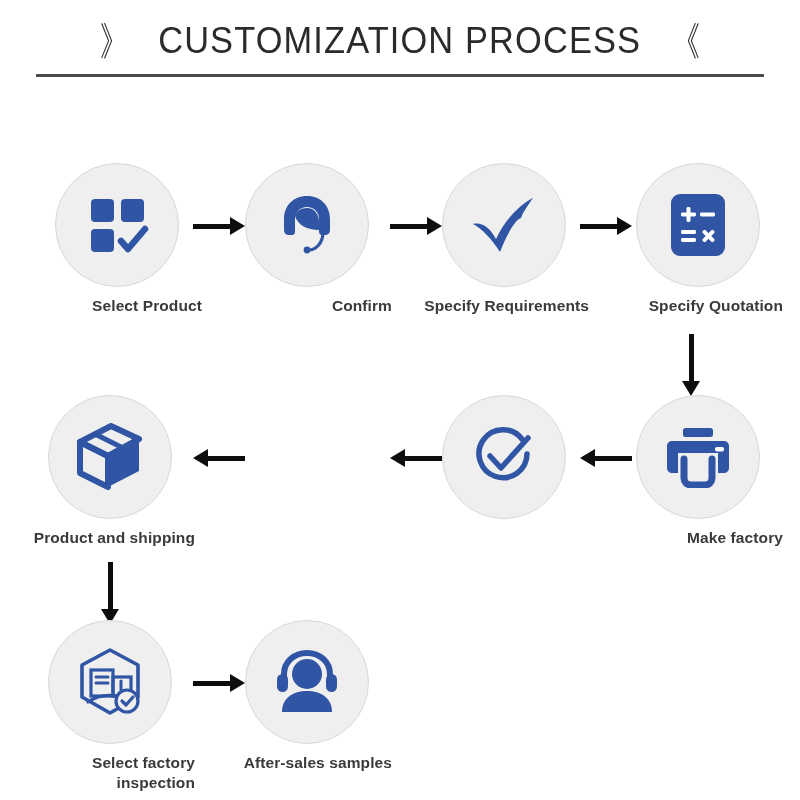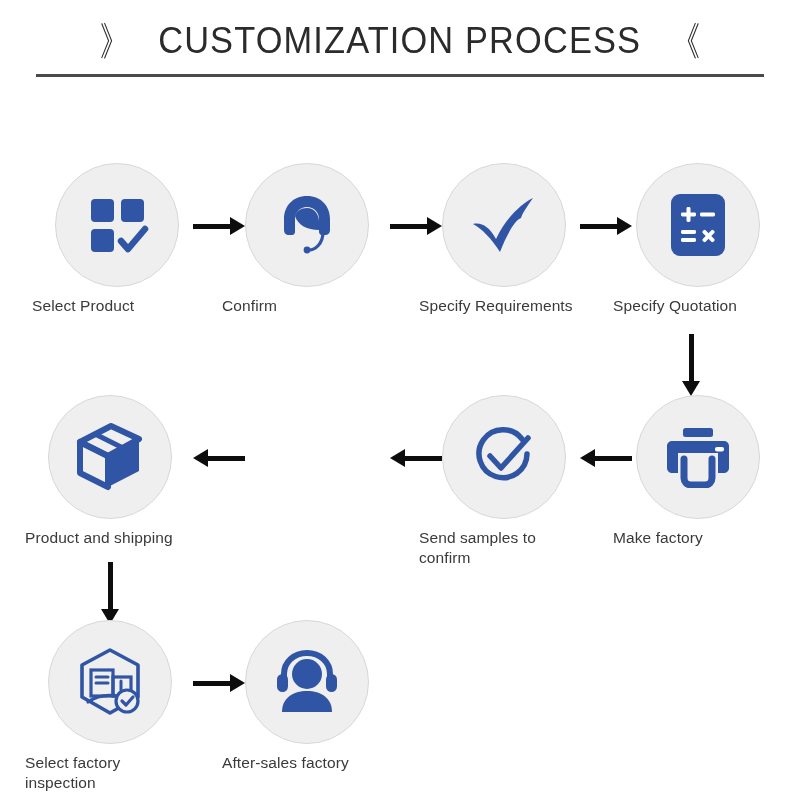--- a/index.html
+++ b/index.html
@@ -61,21 +61,22 @@
     left: 36px;
     width: 728px;
     height: 3px;
     background: #4a4a4a;
   }
 
   
   .step {
     position: absolute;
     width: 170px;
-    text-align: left;
+    text-align: right;
+    font-weight: bold;
   }
   .circle {
     width: 124px;
     height: 124px;
     margin: 0 auto;
     border-radius: 50%;
     background: #efefef;
     border: 1px solid #d8d8d8;
     display: flex;
     align-items: center;
@@ -257,21 +258,20 @@
 
   <div class="step" style="left:419px; top:395px;">
     <div class="circle">
       <span>
         <svg width="68" height="68" viewBox="0 0 68 68">
           <path d="M52 16 A24 24 0 1 0 57 31" fill="none" stroke="#3055A5" stroke-width="5.5" stroke-linecap="round"></path>
           <path d="M20 33 L31 45 L58 15" fill="none" stroke="#3055A5" stroke-width="5.5" stroke-linecap="round" stroke-linejoin="round"></path>
         </svg>
       </span>
     </div>
-    <div class="step-label">Send samples to confirm</div>
   </div>
 
   <div class="step" style="left:613px; top:395px;">
     <div class="circle">
       <span>
         <svg width="68" height="62" viewBox="0 0 68 62">
           <rect x="19" y="2" width="30" height="9" rx="2.5" fill="#3055A5"></rect>
           <path d="M8 15 L60 15 C62.8 15 65 17.2 65 20 L65 42 C65 44.8 62.8 47 60 47
                    L54 47 L54 27 L14 27 L14 47 L8 47 C5.2 47 3 44.8 3 42 L3 20
                    C3 17.2 5.2 15 8 15 Z" fill="#3055A5"></path>
@@ -325,21 +325,21 @@
       <span>
         <svg width="70" height="64" viewBox="0 0 70 64">
           <path d="M12 30 L12 24 C12 12 22 3 35 3 C48 3 58 12 58 24 L58 30" fill="none" stroke="#3055A5" stroke-width="6" stroke-linecap="round"></path>
           <rect x="5" y="24" width="11" height="18" rx="5.5" fill="#3055A5"></rect>
           <rect x="54" y="24" width="11" height="18" rx="5.5" fill="#3055A5"></rect>
           <circle cx="35" cy="24" r="15" fill="#3055A5"></circle>
           <path d="M10 62 C10 48 21 41 35 41 C49 41 60 48 60 62 Z" fill="#3055A5"></path>
         </svg>
       </span>
     </div>
-    <div class="step-label">After-sales factory</div>
+    <div class="step-label">After-sales samples</div>
   </div>
 
   <div class="arrow-h right" style="left:193px; top:672px; width:52px; height:22px;">
     <div class="shaft" style="width:40px;"></div>
       <div class="head"></div>
   </div>
 
 </div>
 
 </body></html>

